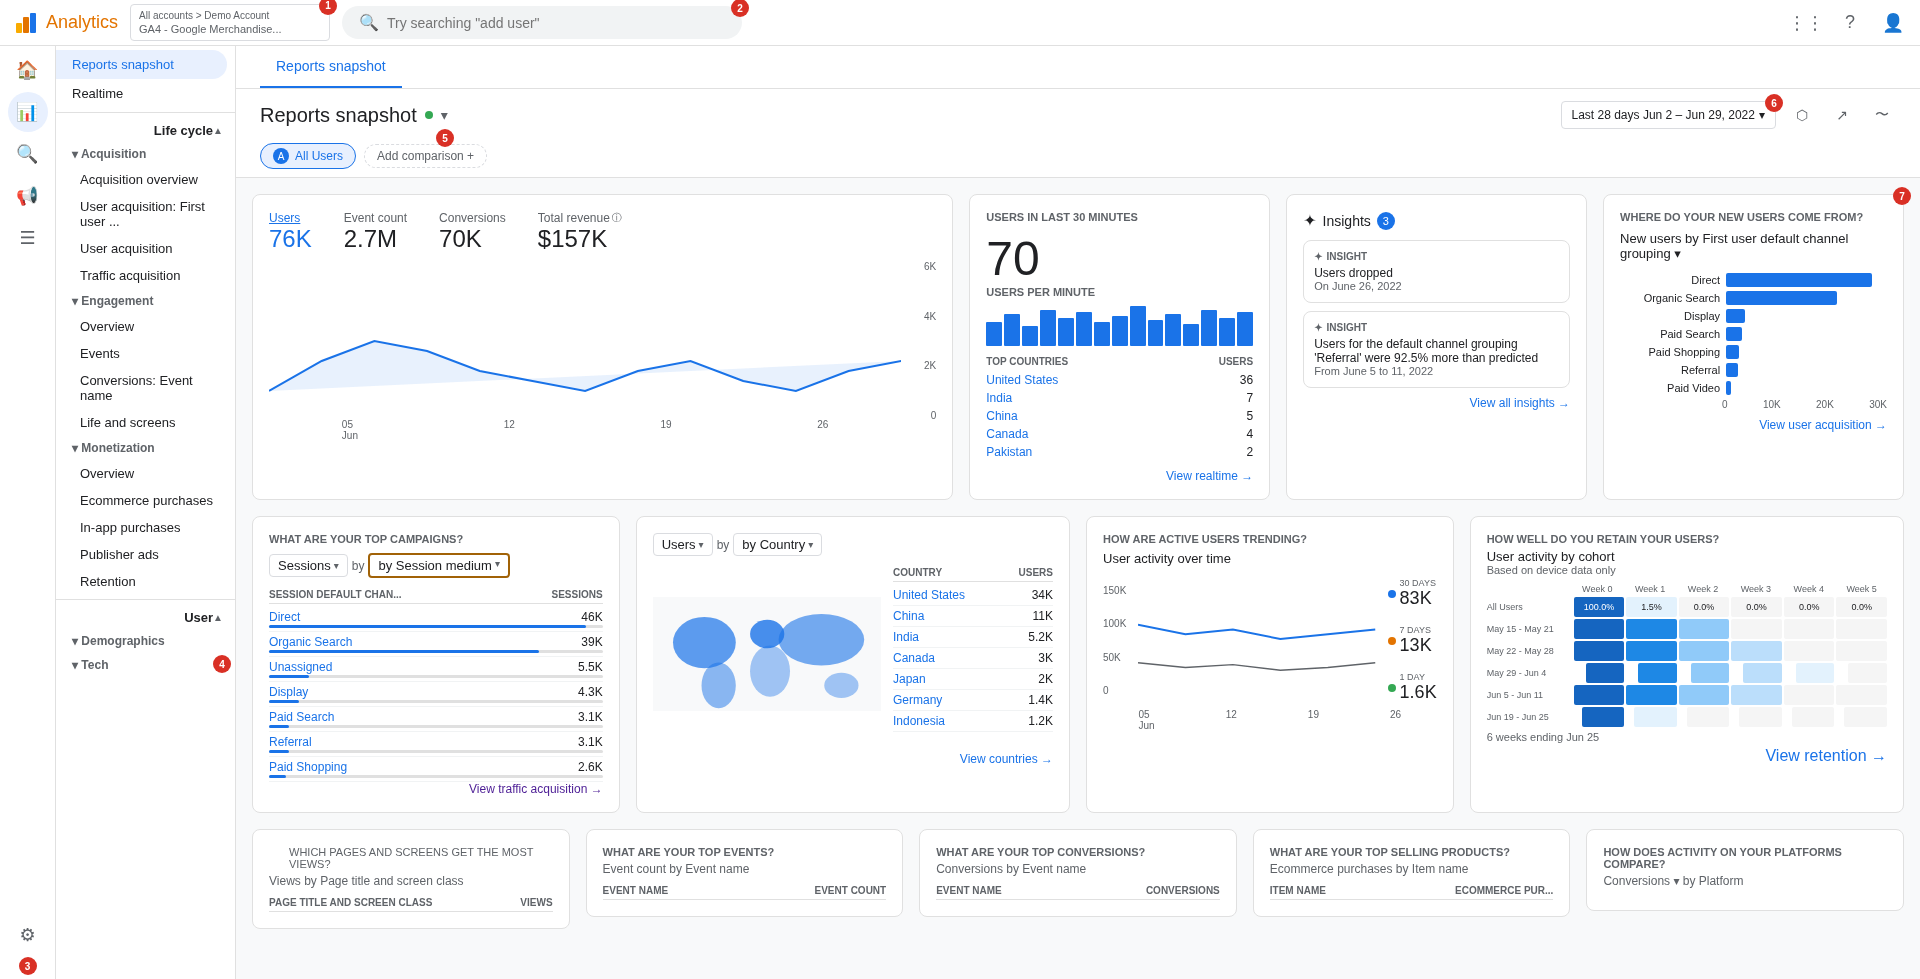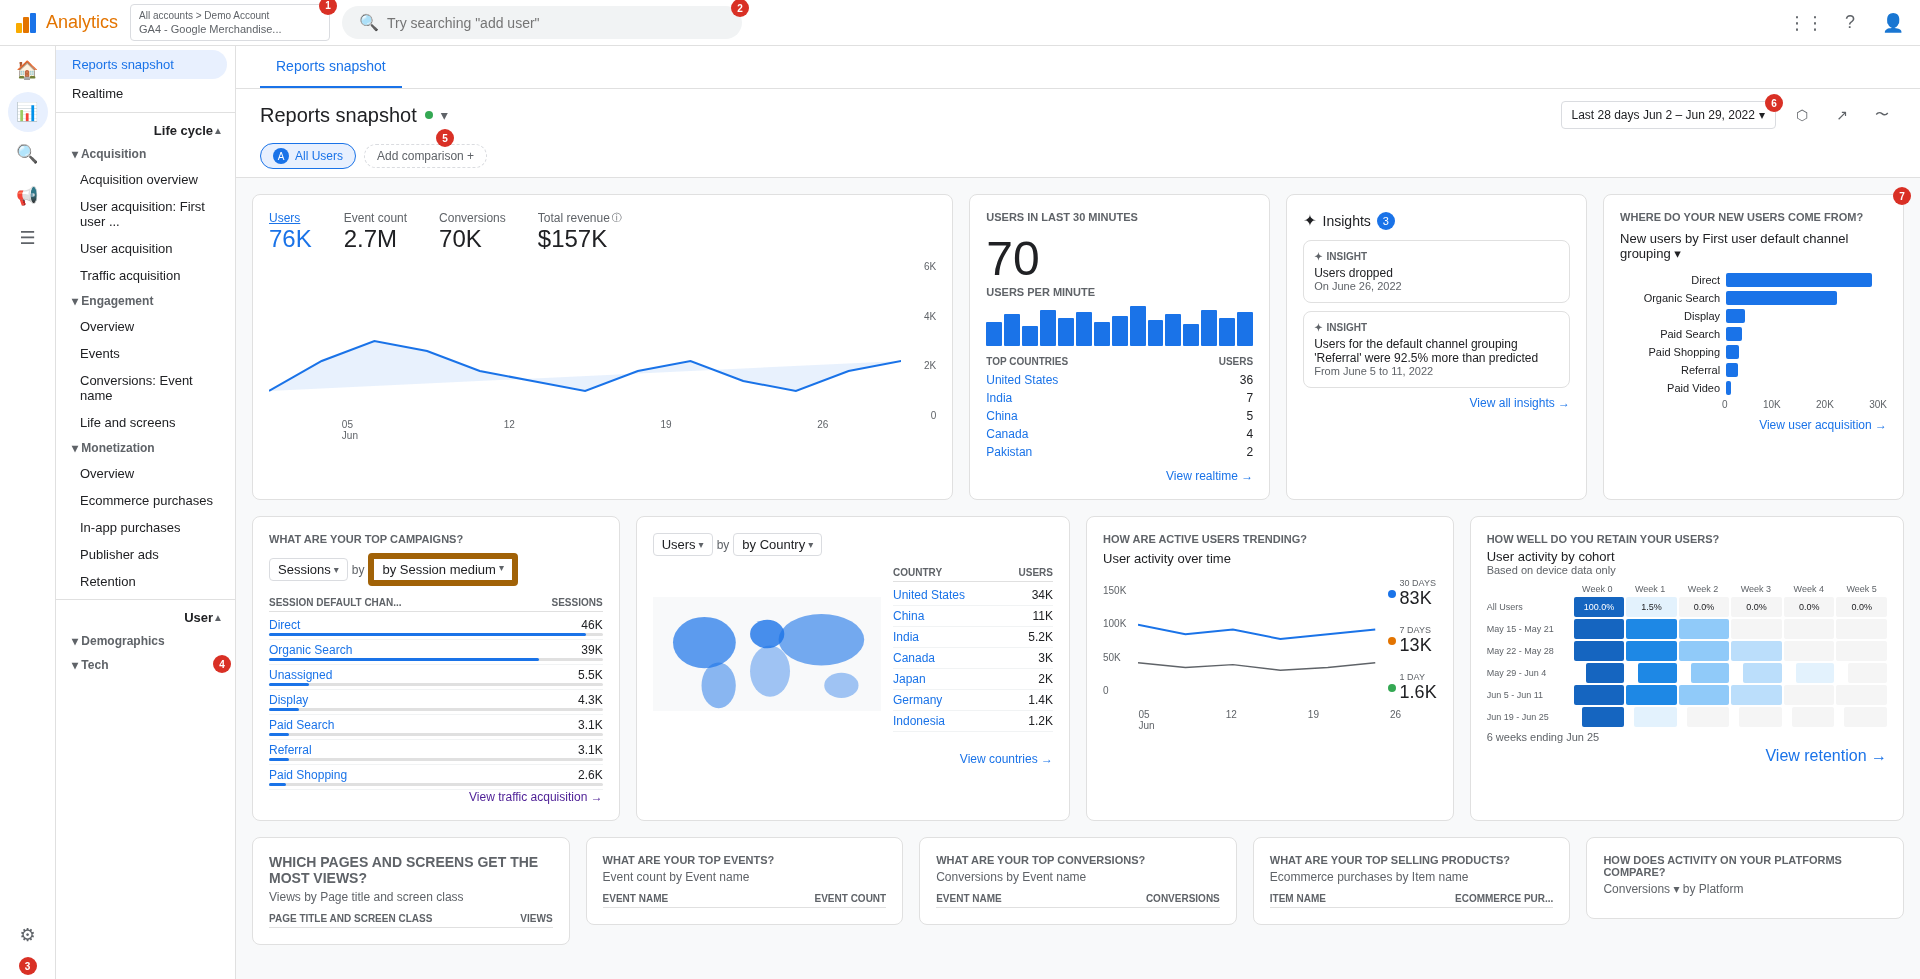--- a/index.html
+++ b/index.html
@@ -353,21 +353,21 @@
       <div class="dashboard-row">
 
         <div class="card" style="flex:1;min-width:0;">
           <div style="font-size:11px;font-weight:600;color:#5f6368;text-transform:uppercase;margin-bottom:8px;">WHAT ARE YOUR TOP CAMPAIGNS?</div>
           <div style="display:flex;align-items:center;gap:4px;margin-bottom:8px;font-size:13px;">
             <div style="border:1px solid #dadce0;border-radius:4px;padding:3px 8px;cursor:pointer;display:flex;align-items:center;gap:3px;">
               <span>Sessions</span> 
                 <span style="color:#5f6368;font-size:10px;">▾</span>
             </div>
             <span style="font-size:12px;color:#5f6368;">by</span>
-            <div style="border:6px solid #a16207;border-radius:4px;padding:3px 8px;cursor:pointer;display:flex;align-items:flex-start;gap:3px;">
+            <div style="border:2px solid #a16207;border-radius:4px;padding:3px 8px;cursor:pointer;display:flex;align-items:flex-start;gap:3px;">
               <span>by Session medium</span> 
                 <span style="color:#5f6368;font-size:10px;">▾</span>
             </div>
           </div>
           <div style="display:flex;justify-content:space-between;font-size:10px;font-weight:600;color:#5f6368;text-transform:uppercase;padding:3px 0;border-bottom:1px solid #e0e0e0;margin-bottom:3px;">
             <span>SESSION DEFAULT CHAN...</span>
               <span>SESSIONS</span>
           </div>
           <div id="campaigns-rows">
               <div style="padding: 3px 0px; border-bottom: 1px solid rgb(241, 243, 244);">
@@ -623,21 +623,21 @@
                 <div style="width:52px;height:20px;background:#f5f5f5;border-radius:2px;display:flex;align-items:center;justify-content:center;font-size:9px;color:#202124;"></div>
               </div>
             </div>
           <div style="font-size:11px;color:#5f6368;margin-top:4px;">6 weeks ending Jun 25</div>
           <div style="display:flex;align-items:center;justify-content:flex-end;gap:4px;font-size:16px;color:#1a73e8;margin-top:4px;cursor:pointer;">View retention →</div>
         </div>
       </div>
 
       <div class="dashboard-row" style="align-items:flex-start;">
         <div class="card" style="flex:1;min-width:0;">
-          <div style="font-size:14px;font-weight:700;color:#5f6368;text-transform:uppercase;margin-bottom:4px;">WHICH PAGES AND SCREENS GET THE MOST VIEWS?</div>
+          <div style="font-size:11px;font-weight:400;color:#5f6368;text-transform:uppercase;margin-bottom:4px;margin-left:20px;">WHICH PAGES AND SCREENS GET THE MOST VIEWS?</div>
           <div style="font-size:12px;color:#5f6368;margin-bottom:6px;">Views by Page title and screen class</div>
           <div style="display:flex;justify-content:space-between;font-size:10px;font-weight:600;color:#5f6368;text-transform:uppercase;padding:3px 0;border-bottom:1px solid #e0e0e0;">
             <span>PAGE TITLE AND SCREEN CLASS</span>
               <span>VIEWS</span>
           </div>
         </div>
         <div class="card" style="flex:1;min-width:0;">
           <div style="font-size:11px;font-weight:600;color:#5f6368;text-transform:uppercase;margin-bottom:4px;">WHAT ARE YOUR TOP EVENTS?</div>
           <div style="font-size:12px;color:#5f6368;margin-bottom:6px;">Event count by Event name</div>
           <div style="display:flex;justify-content:space-between;font-size:10px;font-weight:600;color:#5f6368;text-transform:uppercase;padding:3px 0;border-bottom:1px solid #e0e0e0;">

